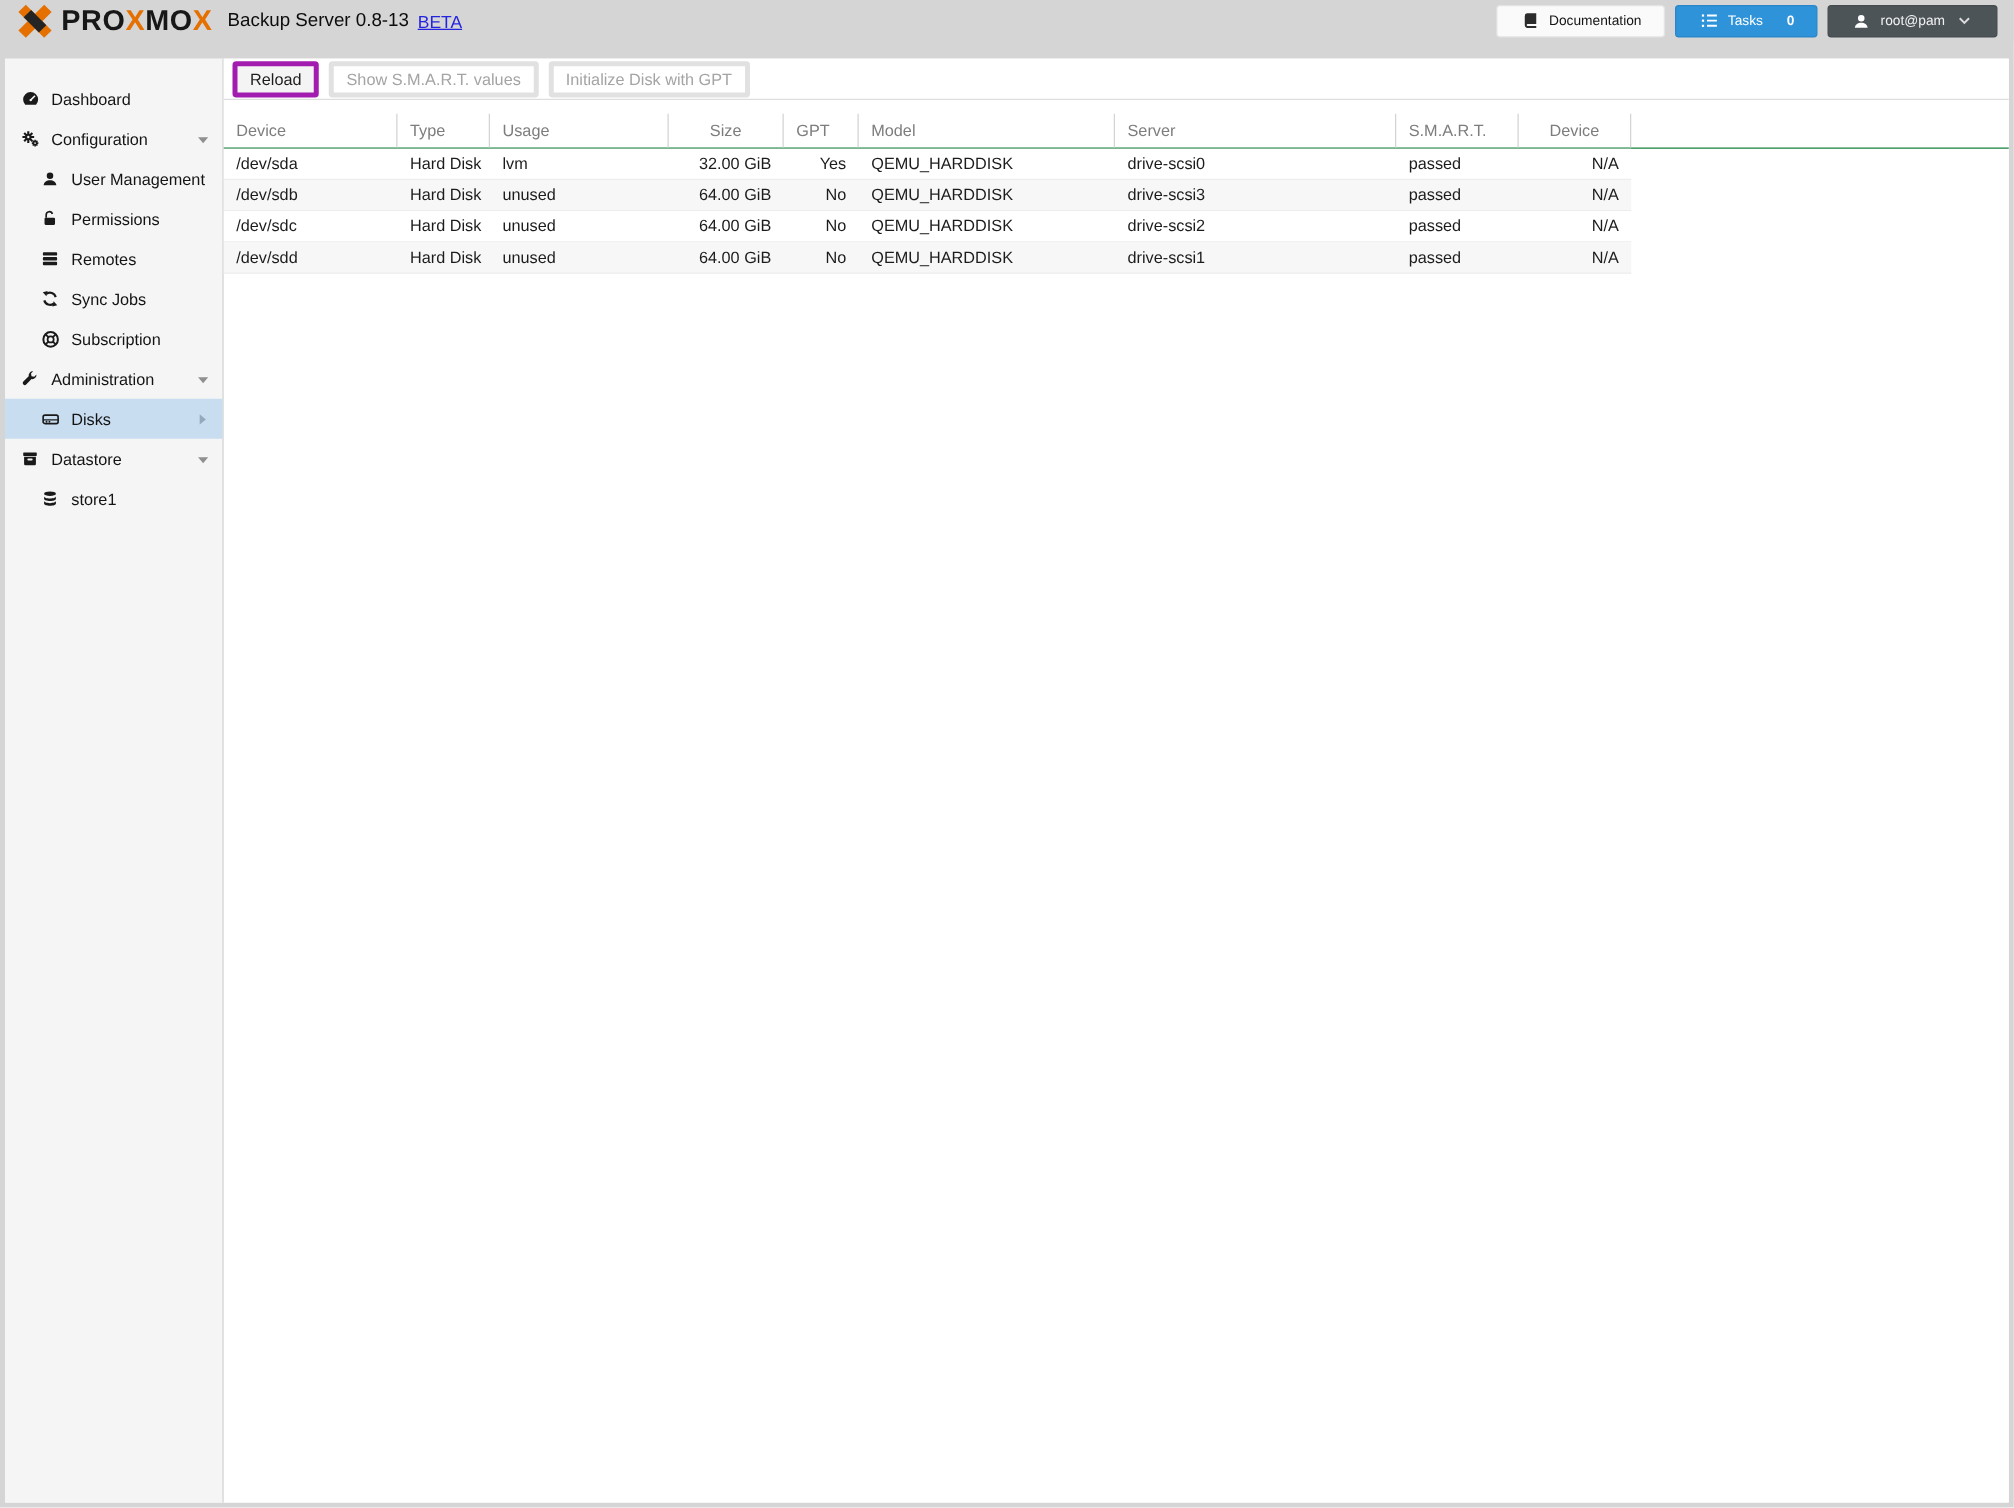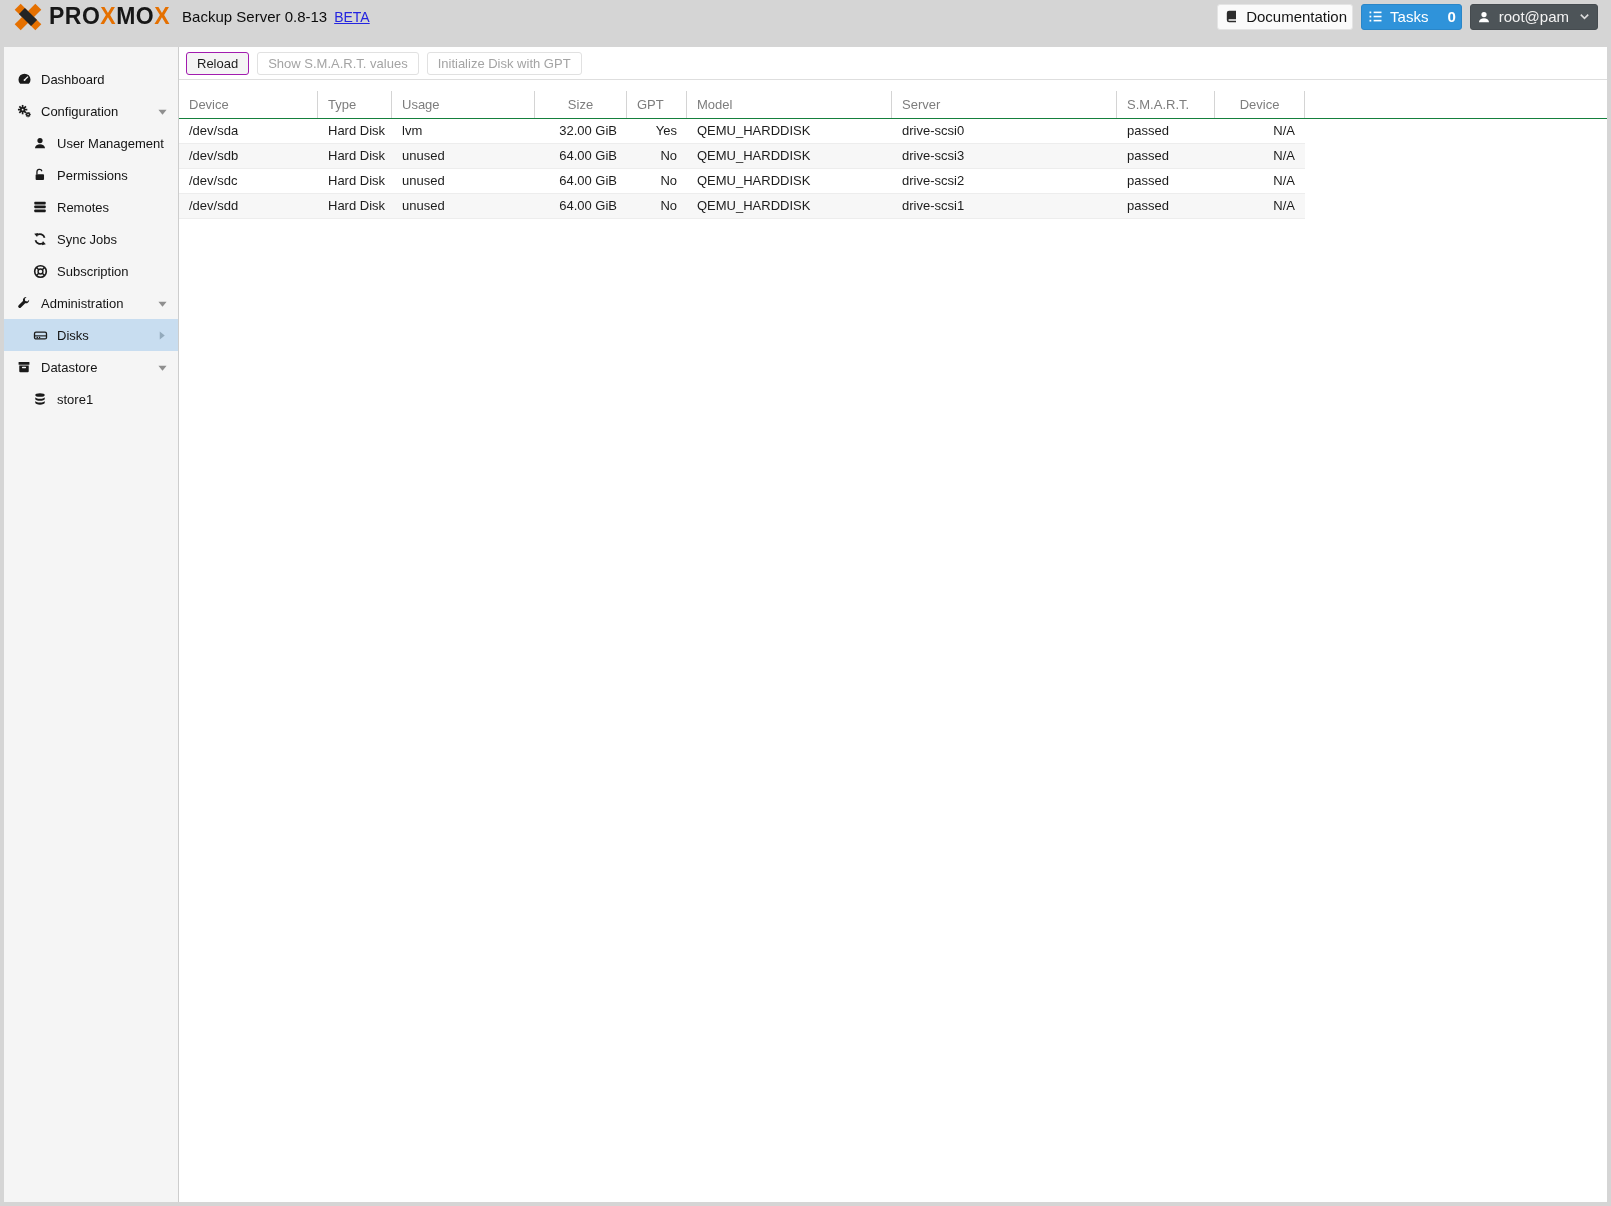--- a/index.html
+++ b/index.html
@@ -11,39 +11,39 @@
     -webkit-font-smoothing:antialiased;
   }
   
   .topbar { height:33px; display:flex; align-items:center; padding:0 13px; background:#d5d5d5; }
   .brand { display:flex; align-items:center; gap:6px; }
   .logo-word { font-weight:900; font-size:23px; letter-spacing:.5px; color:#171717; line-height:1; }
   .logo-word .ox { color:#e57000; }
   .top-title { margin-left:12px; font-size:15px; color:#0c0c0c; }
   .beta-link { margin-left:7px; font-size:14px; color:#2424e0; text-decoration:underline; cursor:pointer; }
   .top-actions { margin-left:auto; display:flex; align-items:center; gap:8px; }
-  .tb-btn { height:26px; display:flex; align-items:center; gap:7px; padding:0 5px; border-radius:3px; font-size:15px; cursor:pointer; white-space:nowrap; }
+  .tb-btn { height:26px; display:flex; align-items:center; gap:7px; padding:0 18px; border-radius:3px; font-size:11px; cursor:pointer; white-space:nowrap; }
   .tb-doc { background:#fafafa; color:#141414; border:1px solid #e4e4e4; }
   .tb-tasks { background:#2f93da; color:#fff; border:1px solid #2a86c8; }
   .tb-tasks .cnt { font-weight:bold; margin-left:12px; }
   .tb-user { background:#4d5458; color:#f2f2f2; border:1px solid #454b4f; }
   
   .app { position:absolute; top:47px; left:4px; right:4px; bottom:4px; display:flex; background:#fff; }
   
   .sidebar { width:175px; flex:none; background:#f5f5f5; border-right:1px solid #cdcdcd; padding-top:16px; }
   .nav-item { height:32px; display:flex; align-items:center; gap:9px; padding:0 8px 0 12px; font-size:13px; color:#141414; cursor:pointer; }
   .nav-item.lvl1 { padding-left:28px; }
   .nav-item.selected { background:#c8ddf0; }
   .nav-item .lbl { white-space:nowrap; }
   .nav-item .spacer { flex:1; }
   .icon16 { width:16px; height:16px; flex:none; display:flex; align-items:center; justify-content:center; }
   
   .content { flex:1; min-width:0; display:flex; flex-direction:column; background:#fff; }
   .toolbar { height:32px; flex:none; display:flex; align-items:center; gap:8px; padding:0 7px; background:#fff; }
-  .btn { font-size:13px; padding:3px 10px; border:1px solid #a21caf; border-radius:3px; background:#f4f4f4; color:#1d1d1d; cursor:pointer; white-space:nowrap; }
+  .btn { font-size:13px; padding:3px 10px; border:4px solid #a21caf; border-radius:3px; background:#f4f4f4; color:#1d1d1d; cursor:pointer; white-space:nowrap; }
   .btn.disabled { border-color:#e1e1e1; background:#fff; color:#a4a4a4; cursor:default; }
   
   .grid-header { display:flex; height:40px; flex:none; border-top:1px solid #dedede; border-bottom:1px solid #15803d; background:#fff;align-items:flex-end; }
   .hcell { border-right:1px solid #d4d4d4; padding:0 10px; font-size:13px; color:#7d7d7d; line-height:27px; white-space:nowrap; overflow:hidden; cursor:pointer; }
   .hfill { flex:1; border-right:none; }
   .grid-row { display:flex; width:1126px; height:25px; border-bottom:1px solid #ededed; background:#fff; font-size:13px; color:#1c1c1c; cursor:pointer; }
   .grid-row.alt { background:#f7f7f7; }
   .cell { padding:0 10px; line-height:24px; white-space:nowrap; overflow:hidden; }
   .w-device{width:139px}.w-type{width:74px}.w-usage{width:143px}.w-size{width:92px}
   .w-gpt{width:60px}.w-model{width:205px}.w-serial{width:225px}.w-smart{width:98px}.w-wear{width:90px}

